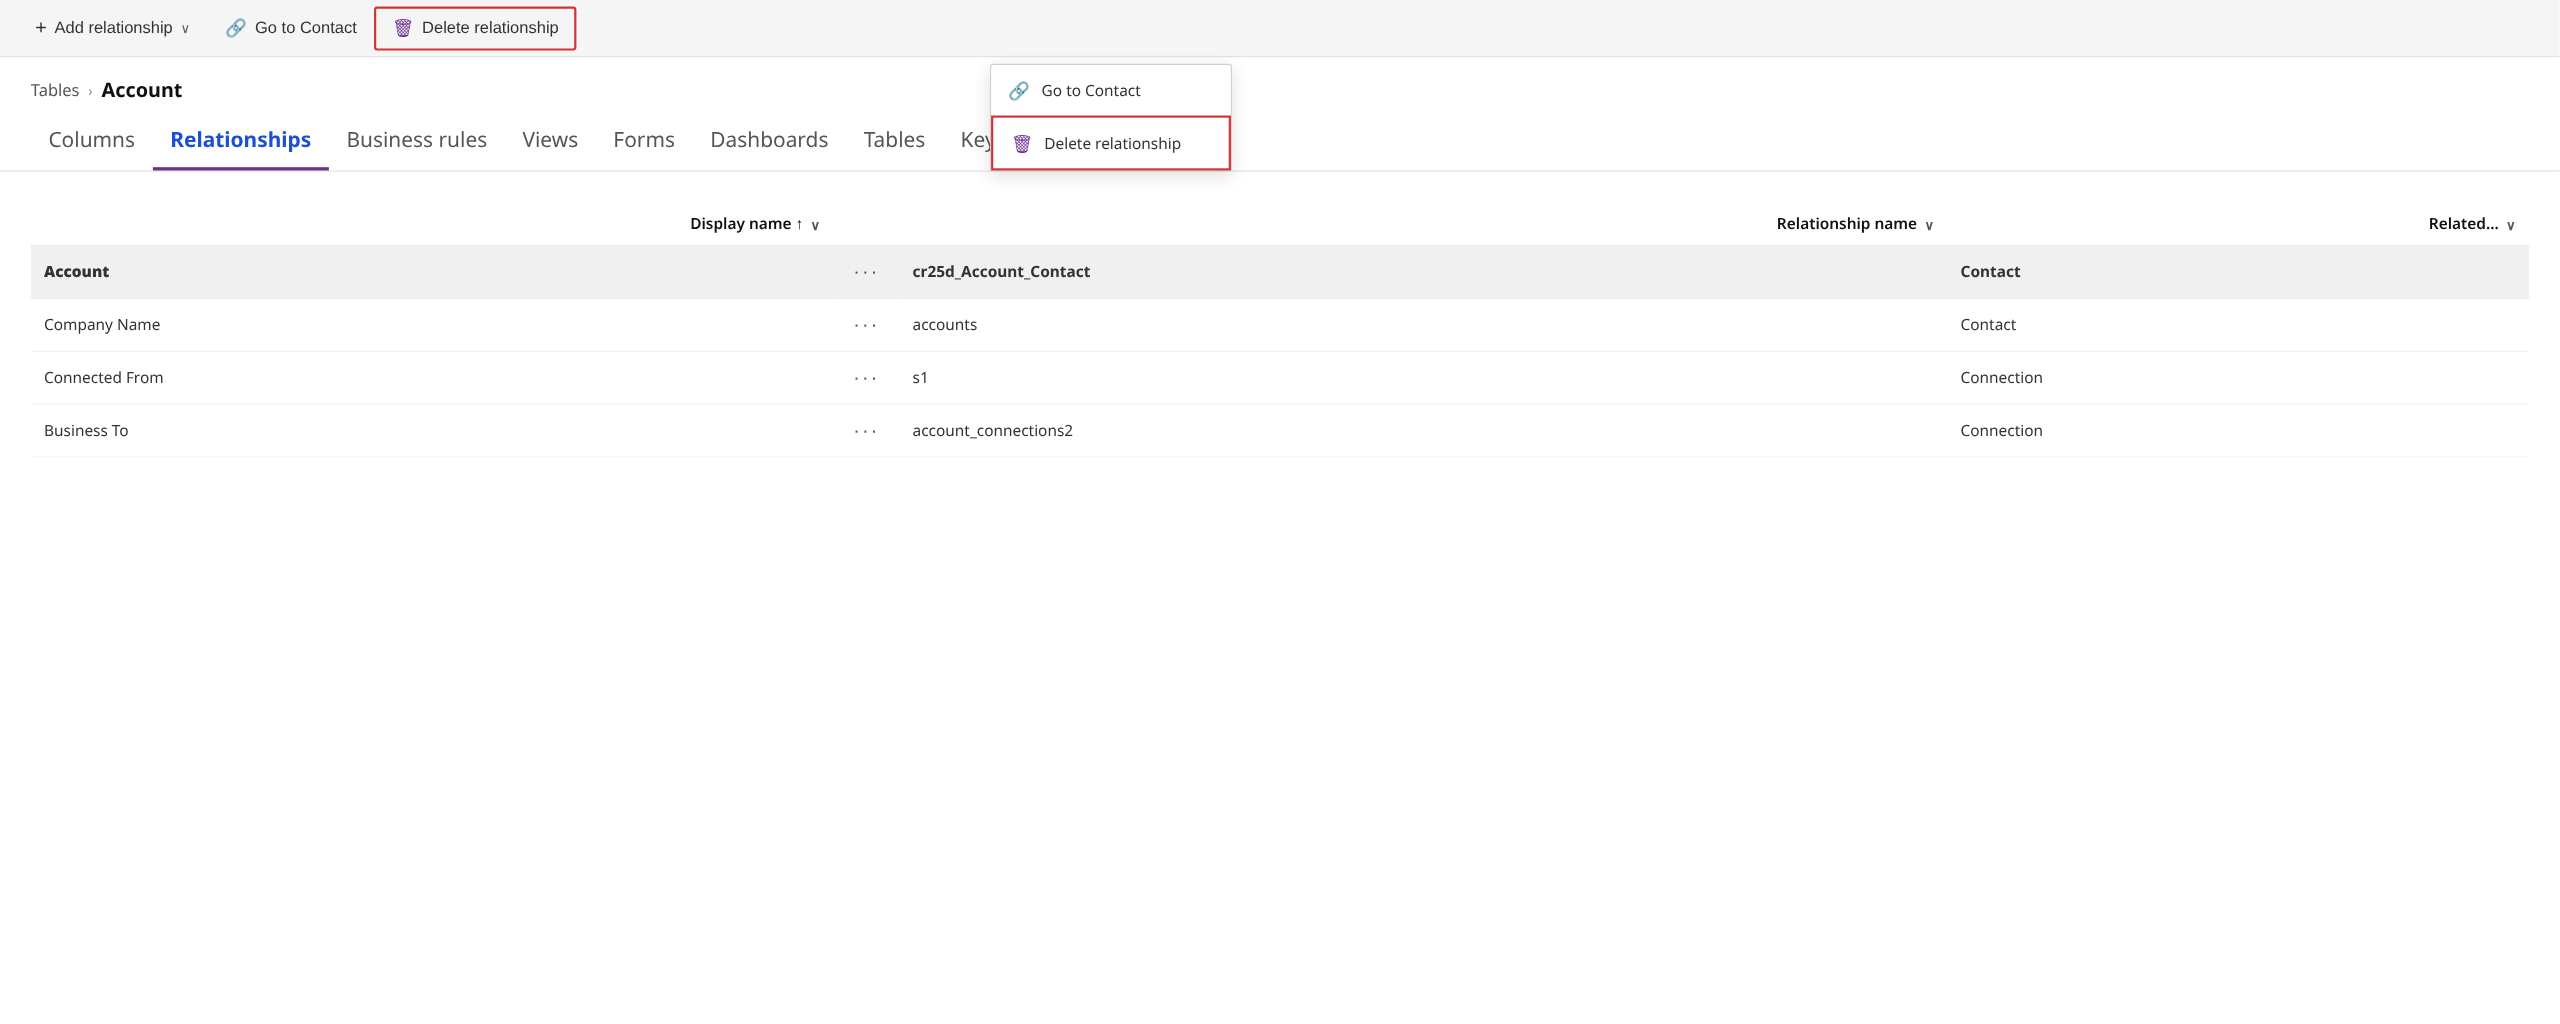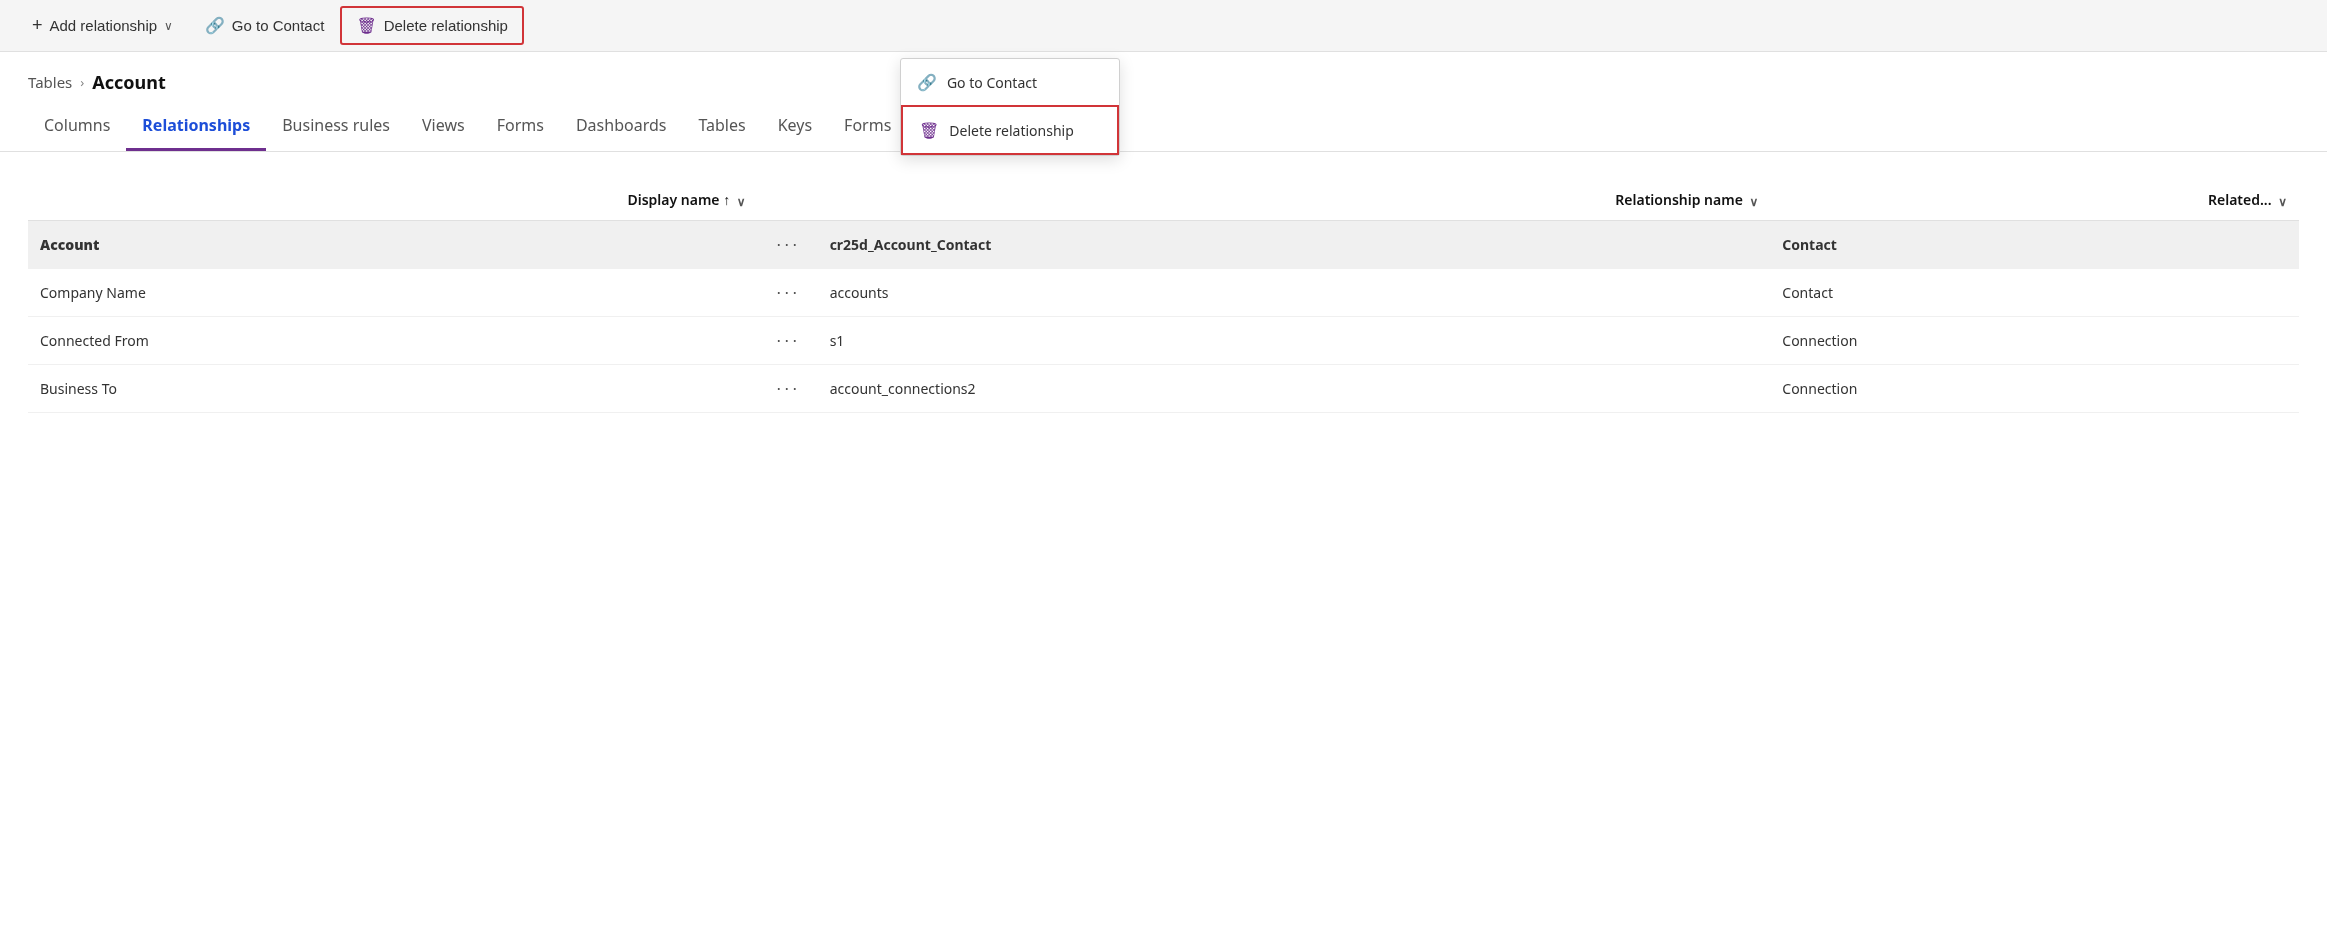--- a/index.html
+++ b/index.html
@@ -78,21 +78,21 @@
       display: flex;
       align-items: center;
       padding: 0 28px;
       border-bottom: 1px solid #e0e0e0;
       gap: 0;
       margin-top: 4px;
     }
     .tab-item {
       padding: 12px 16px;
       cursor: pointer;
-      font-size: 16px;
+      font-size: 19px;
       color: #555;
       border-bottom: 3px solid transparent;
       white-space: nowrap;
       user-select: none;
     }
     .tab-item.active {
       color: #1d4ed8;
       font-weight: 700;
       border-bottom: 3px solid #6e2f8e;
     }

